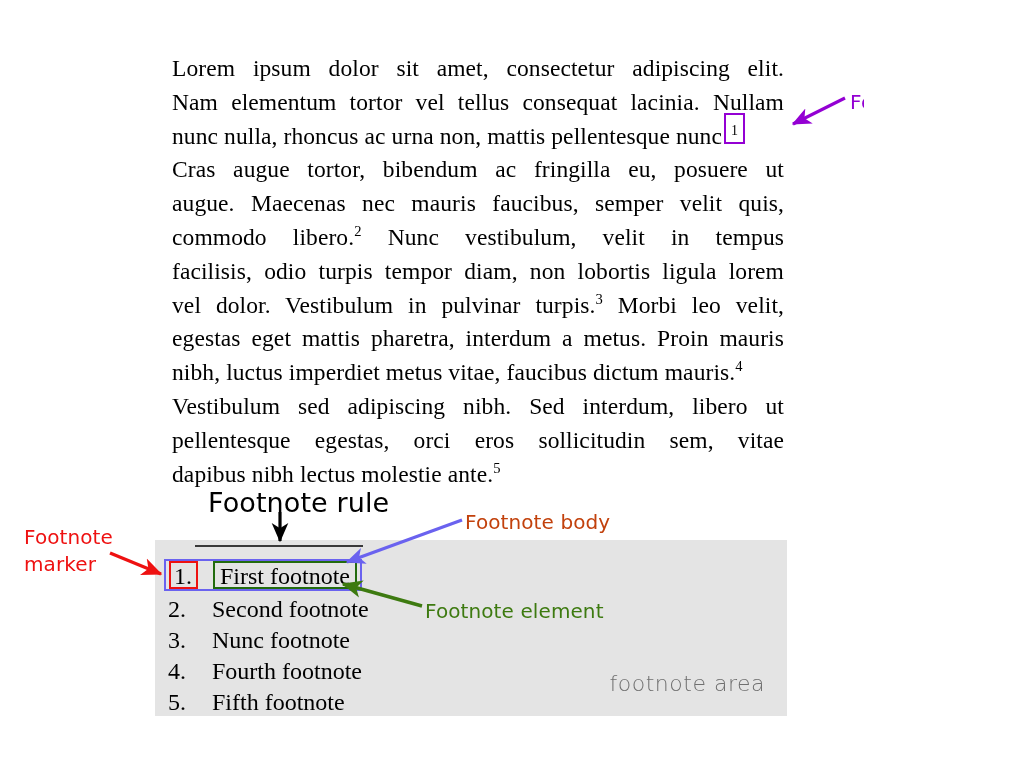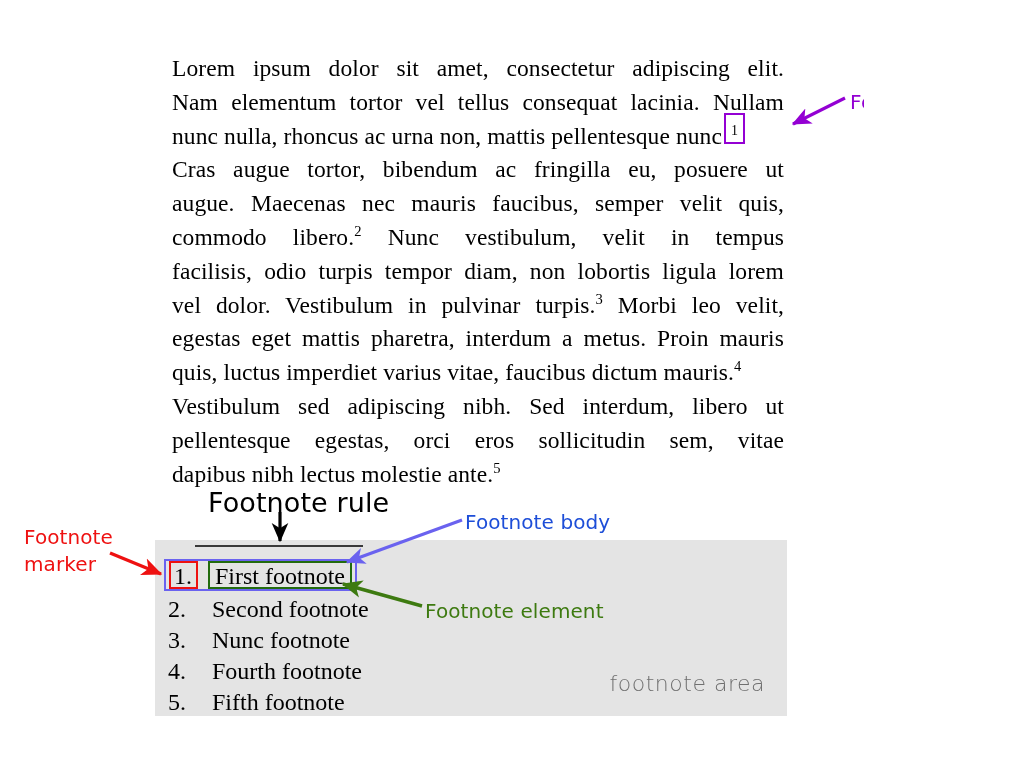--- a/index.html
+++ b/index.html
@@ -140,21 +140,21 @@
     border: 2px solid #ee1111;
     padding: 0 4px 1px 3px;
     line-height: 26px;
     box-sizing: border-box;
     height: 28px;
     display: inline-block;
   }
   .fn-element-box {
     border: 2px solid #226b0e;
     padding: 0 5px 1px 5px;
-    margin-left: 10px;
+    margin-left: 15px;
     line-height: 26px;
     box-sizing: border-box;
     height: 28px;
     display: inline-block;
   }
 
   
   .anno {
     position: absolute;
     font-family: "DejaVu Sans", "Liberation Sans", sans-serif;
@@ -162,21 +162,21 @@
     font-weight: 400;
     white-space: nowrap;
     letter-spacing: 0.1px;
   }
   #anno-footnote-call { left: 850px; top: 90px; color: #9400d3; }
   #anno-footnote-rule { left: 208px; top: 487px; color: #000000; font-size: 27px; }
   #anno-footnote-marker {
     left: 24px; top: 524px; color: #ee1111;
     line-height: 27px; white-space: normal; width: 130px;
   }
-  #anno-footnote-body { left: 465px; top: 510px; color: #1d4ed8; }
+  #anno-footnote-body { left: 465px; top: 510px; color: #c2410c; }
   #anno-footnote-element { left: 425px; top: 599px; color: #3d7a10; }
 
   svg.overlay {
     position: absolute;
     left: 0; top: 0;
     width: 1024px; height: 768px;
     pointer-events: none;
   }
 </style>
 </head>
@@ -187,21 +187,21 @@
   <div id="body-paragraph">
     <div class="para-line j"><span>Lorem ipsum dolor sit amet, consectetur adipiscing elit.</span></div>
     <div class="para-line j"><span>Nam elementum tortor vel tellus consequat lacinia. Nullam</span></div>
     <div class="para-line l"><span>nunc nulla, rhoncus ac urna non, mattis pellentesque nunc</span><span class="call-boxed"><span>1</span></span></div>
     <div class="para-line j"><span>Cras augue tortor, bibendum ac fringilla eu, posuere ut</span></div>
     <div class="para-line j"><span>augue. Maecenas nec mauris faucibus, semper velit quis,</span></div>
     <div class="para-line j"><span>commodo libero.</span><sup class="fncall">2</sup><span> Nunc vestibulum, velit in tempus</span></div>
     <div class="para-line j"><span>facilisis, odio turpis tempor diam, non lobortis ligula lorem</span></div>
     <div class="para-line j"><span>vel dolor. Vestibulum in pulvinar turpis.</span><sup class="fncall">3</sup><span> Morbi leo velit,</span></div>
     <div class="para-line j"><span>egestas eget mattis pharetra, interdum a metus. Proin mauris</span></div>
-    <div class="para-line l"><span>quis, luctus imperdiet varius vitae, faucibus dictum mauris.</span><sup class="fncall">4</sup></div>
+    <div class="para-line l"><span>nibh, luctus imperdiet metus vitae, faucibus dictum mauris.</span><sup class="fncall">4</sup></div>
     <div class="para-line j"><span>Vestibulum sed adipiscing nibh. Sed interdum, libero ut</span></div>
     <div class="para-line j"><span>pellentesque egestas, orci eros sollicitudin sem, vitae</span></div>
     <div class="para-line l"><span>dapibus nibh lectus molestie ante.</span><sup class="fncall">5</sup></div>
   </div>
 
   <div id="footnote-area">
     <div id="footnote-rule"></div>
 
     <div id="footnote-list">
 

